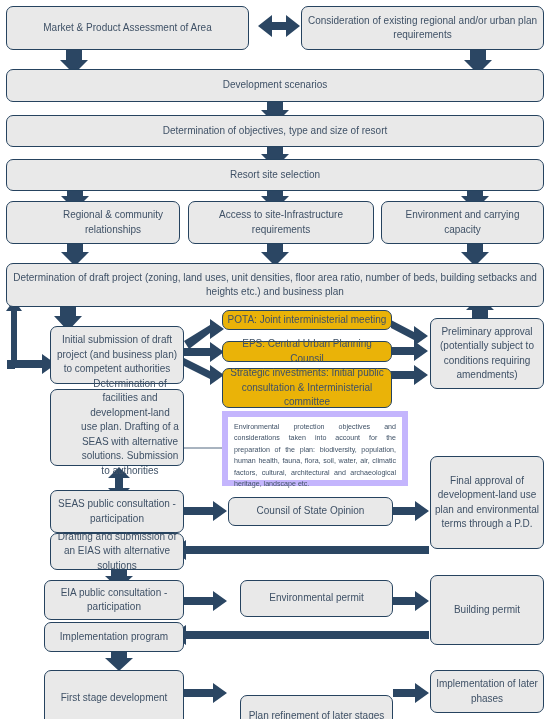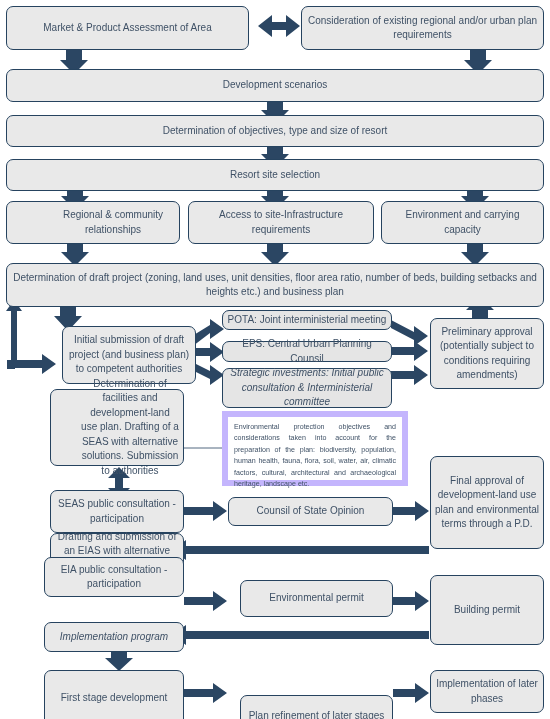--- a/index.html
+++ b/index.html
@@ -24,21 +24,21 @@
     color:#3f5166;
     display:flex;
     align-items:center;
     justify-content:center;
     text-align:center;
     font-size:10px;
     line-height:1.45;
     padding:2px 4px;
     z-index:3;
   }
-  .box.white{background:#e5e5e5;justify-content:center;}
+  .box.white{background:#eab308;justify-content:center;}
   .box.note{
     background:#ffffff;
     border-radius:0;
     border:6px solid #c4b5fd;
     text-align:justify;
     justify-content:flex-start;
     align-items:flex-start;
     padding:5px 6px;
     font-size:7.1px;
     line-height:1.62;
@@ -226,33 +226,33 @@
   </div>
 
   <div class="box" style="left:381px;top:201px;width:163px;height:43px;">
     <span>Environment and carrying capacity</span>
   </div>
 
   <div class="box" style="left:6px;top:263px;width:538px;height:44px;">
     <span>Determination of draft project (zoning, land uses, unit densities, floor area ratio, number of beds, building setbacks and heights etc.) and business plan</span>
   </div>
 
-  <div class="box" style="left:62px;top:326px;width:134px;height:58px;text-align:center;">
+  <div class="box" style="left:50px;top:326px;width:134px;height:58px;text-align:center;">
     <span>Initial submission of draft project (and business plan) to competent authorities</span>
   </div>
 
   <div class="box white" style="left:222px;top:310px;width:170px;height:20px;">
     <span>POTA: Joint interministerial meeting</span>
   </div>
 
   <div class="box white" style="left:222px;top:341px;width:170px;height:21px;">
     <span>EPS: Central Urban Planning Counsil</span>
   </div>
 
-  <div class="box white" style="left:222px;top:368px;width:170px;height:40px;font-style:italic;">
+  <div class="box white" style="left:222px;top:368px;width:170px;height:40px;">
     <span>Strategic investments: Initial public consultation &amp; Interministerial committee</span>
   </div>
 
   <div class="box" style="left:430px;top:318px;width:114px;height:71px;">
     <span>Preliminary approval (potentially subject to conditions requiring amendments)</span>
   </div>
 
   <div class="box" style="left:50px;top:389px;width:134px;height:77px;padding-left:30px;">
     <span>Determination of facilities and development-land use plan. Drafting of a SEAS with alternative solutions. Submission to authorities</span>
   </div>
@@ -270,33 +270,33 @@
   </div>
 
   <div class="box" style="left:430px;top:456px;width:114px;height:93px;">
     <span>Final approval of development-land use plan and environmental terms through a P.D.</span>
   </div>
 
   <div class="box" style="left:50px;top:533px;width:134px;height:37px;">
     <span>Drafting and submission of an EIAS with alternative solutions</span>
   </div>
 
-  <div class="box" style="left:44px;top:557px;width:140px;height:40px;">
+  <div class="box" style="left:44px;top:580px;width:140px;height:40px;">
     <span>EIA public consultation - participation</span>
   </div>
 
   <div class="box" style="left:240px;top:580px;width:153px;height:37px;">
     <span>Environmental permit</span>
   </div>
 
   <div class="box" style="left:430px;top:575px;width:114px;height:70px;">
     <span>Building permit</span>
   </div>
 
-  <div class="box" style="left:44px;top:622px;width:140px;height:30px;font-style:italic;">
+  <div class="box" style="left:44px;top:622px;width:140px;height:30px;">
     <span>Implementation program</span>
   </div>
 
   <div class="box" style="left:44px;top:670px;width:140px;height:56px;">
     <span>First stage development</span>
   </div>
 
   <div class="box" style="left:240px;top:695px;width:153px;height:43px;">
     <span>Plan refinement of later stages</span>
   </div>

